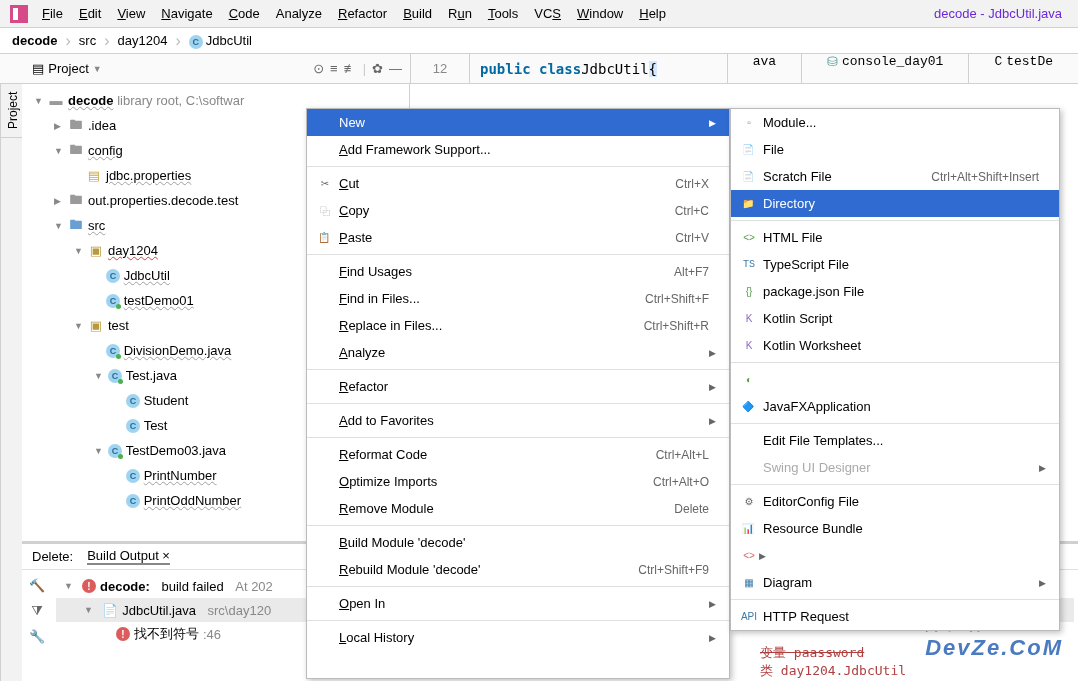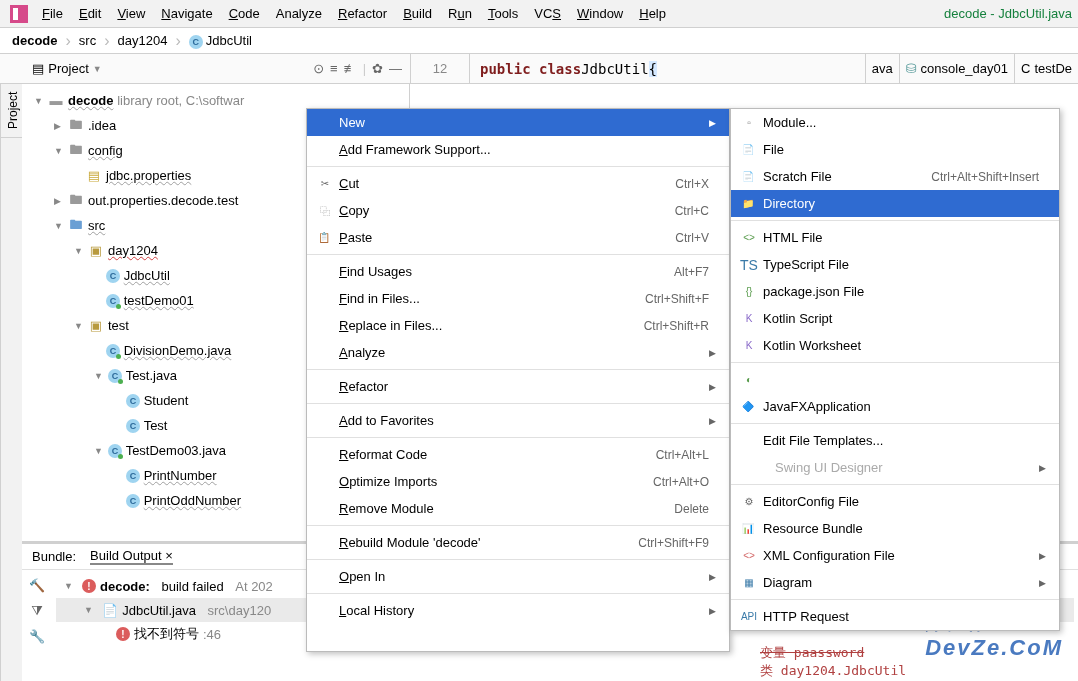--- a/index.html
+++ b/index.html
@@ -1,35 +1,35 @@
 <!DOCTYPE html>
 <html><head>
 <meta charset="utf-8">
 <style>
 * { margin: 0; padding: 0; box-sizing: border-box; }
 body { font-family: "Segoe UI", Arial, sans-serif; font-size: 13px; color: #000; background: #fff; width: 1078px; height: 681px; overflow: hidden; position: relative; }
 .menubar { height: 28px; display: flex; align-items: center; padding: 0 4px; border-bottom: 1px solid #d0d0d0; background: #f2f2f2; }
 .menubar .logo { width: 18px; height: 18px; margin: 0 6px; }
 .menubar .menu-item { padding: 2px 8px; cursor: default; }
 .menubar .underline { text-decoration: underline; }
-.menubar .title { margin-left: auto; color: #15803d; margin-right: 2px; }
+.menubar .title { margin-left: auto; color: #6d28d9; margin-right: 12px; }
 .breadcrumb { height: 26px; display: flex; align-items: center; padding: 0 8px; border-bottom: 1px solid #d0d0d0; background: #fff; gap: 4px; }
 .breadcrumb .crumb { padding: 2px 4px; }
 .breadcrumb .sep { color: #bbb; font-size: 16px; }
 .breadcrumb .blue-circle { display: inline-flex; width: 14px; height: 14px; border-radius: 50%; background: #9fd4f0; color: #2c6a9a; font-size: 9px; font-weight: bold; align-items: center; justify-content: center; margin-right: 3px; }
 .toolbar-row { height: 30px; display: flex; align-items: center; border-bottom: 1px solid #d0d0d0; background: #fafafa; }
 .toolbar-left { display: flex; align-items: center; width: 410px; padding-left: 26px; }
 .proj-label { padding: 2px 6px; display: flex; align-items: center; gap: 4px; }
 .toolbar-icons { margin-left: auto; display: flex; gap: 6px; padding-right: 8px; color: #666; }
 .toolbar-icons span { cursor: pointer; }
 .line-num { width: 60px; text-align: center; color: #888; border-left: 1px solid #d0d0d0; border-right: 1px solid #d0d0d0; height: 100%; display: flex; align-items: center; justify-content: center; }
 .code-sig { padding: 0 10px; font-family: "Consolas", monospace; font-size: 14px; display: flex; align-items: center; height: 100%; }
-.kw { color: #7f1d1d; font-weight: bold; }
+.kw { color: #0369a1; font-weight: bold; }
 .editor-tabs { margin-left: auto; display: flex; height: 100%; }
-.editor-tab { padding: 0 6px; display: flex; align-items: center; gap: 4px; border-left: 1px solid #d0d0d0; cursor: pointer; }
+.editor-tab { padding: 0 25px; display: flex; gap: 4px; border-left: 1px solid #d0d0d0; cursor: pointer; font-family: Liberation Mono, monospace; }
 .sidestrip { position: absolute; left: 0; top: 84px; width: 22px; bottom: 0; background: #f2f2f2; border-right: 1px solid #d0d0d0; writing-mode: vertical-lr; transform: rotate(180deg); display: flex; justify-content: flex-end; }
 .sidestrip .tab { padding: 8px 2px; font-size: 12px; border-top: 1px solid #d0d0d0; }
 .project-panel { position: absolute; left: 22px; top: 84px; width: 388px; bottom: 140px; background: #fff; border-right: 1px solid #d0d0d0; overflow: hidden; }
 .tree { padding: 4px 0; }
 .tree-row { display: flex; align-items: center; height: 25px; padding-left: 8px; cursor: default; }
 .arrow { width: 14px; color: #888; font-size: 9px; }
 .tree-icon { width: 16px; display: inline-flex; justify-content: center; margin-right: 4px; }
 .folder { color: #9a9a9a; }
 .folder-blue { color: #6a9fd4; }
 .package { color: #b89a3e; }
@@ -189,21 +189,21 @@
     <div class="tree-row" style="padding-left:104px"><span class="file-icon">C</span>&nbsp;<span class="squiggly">PrintNumber</span></div>
     <div class="tree-row" style="padding-left:104px"><span class="file-icon">C</span>&nbsp;<span class="squiggly">PrintOddNumber</span></div>
   </div>
 </div>
 
 <span class="rt-text gray" style="top:258px;font-style:italic">am</span>
 <span class="rt-text" style="top:585px;color:#3a6ac0;text-decoration:underline">12</span>
 
 <div class="build-panel">
   <div class="build-header">
-    <span>Bundle:</span>
+    <span>Delete:</span>
     <span class="active"><span>Build Output</span> ×</span>
   </div>
   <div class="build-body">
     <div class="build-tools">
       <span style="color:#5a9c4e">🔨</span>
       <span>⧩</span>
       <span>🔧</span>
     </div>
     <div class="build-tree">
       <div class="build-row"><span class="arrow">▼</span><span class="err-circle">!</span><b>decode:</b>&nbsp;<span>build failed</span>&nbsp;<span class="gray">At 202</span></div>
@@ -298,20 +298,25 @@
     </div>
     <div class="cm-row">
       <span class="cm-icon"></span>
       <span class="cm-label"><span style="text-decoration:underline">R</span>emove Module</span>
       <span class="cm-short">Delete</span>
       <span class="cm-arrow"></span>
     </div>
     <div class="cm-sep"></div>
     <div class="cm-row">
       <span class="cm-icon"></span>
+      <span class="cm-label"><span style="text-decoration:underline">B</span>uild Module 'decode'</span>
+      <span class="cm-arrow"></span>
+    </div>
+    <div class="cm-row">
+      <span class="cm-icon"></span>
       <span class="cm-label"><span style="text-decoration:underline">R</span>ebuild Module 'decode'</span>
       <span class="cm-short">Ctrl+Shift+F9</span>
       <span class="cm-arrow"></span>
     </div>
     <div class="cm-sep"></div>
     <div class="cm-row">
       <span class="cm-icon"></span>
       <span class="cm-label"><span style="text-decoration:underline">O</span>pen In</span>
       <span class="cm-arrow">▶</span>
     </div>
@@ -348,21 +353,21 @@
       <span class="cm-label">Directory</span>
       <span class="cm-arrow"></span>
     </div>
     <div class="cm-sep"></div>
     <div class="cm-row">
       <span class="cm-icon" style="color: rgb(90, 156, 78); font-size: 10px;">&lt;&gt;</span>
       <span class="cm-label">HTML File</span>
       <span class="cm-arrow"></span>
     </div>
     <div class="cm-row">
-      <span class="cm-icon" style="color: rgb(58, 122, 168); font-size: 14px;">TS</span>
+      <span class="cm-icon" style="color: rgb(58, 122, 168); font-size: 10px; font-family: Liberation Mono, monospace;">TS</span>
       <span class="cm-label">TypeScript File</span>
       <span class="cm-arrow"></span>
     </div>
     <div class="cm-row">
       <span class="cm-icon" style="color: rgb(90, 156, 78); font-size: 10px;">{}</span>
       <span class="cm-label">package.json File</span>
       <span class="cm-arrow"></span>
     </div>
     <div class="cm-row">
       <span class="cm-icon" style="color: rgb(138, 106, 201); font-size: 10px;">K</span>
@@ -383,39 +388,38 @@
       <span class="cm-icon" style="color: rgb(58, 122, 168); font-size: 10px;">🔷</span>
       <span class="cm-label">JavaFXApplication</span>
       <span class="cm-arrow"></span>
     </div>
     <div class="cm-sep"></div>
     <div class="cm-row">
       <span class="cm-icon"></span>
       <span class="cm-label">Edit File Templates...</span>
       <span class="cm-arrow"></span>
     </div>
-    <div class="cm-row" style="color: rgb(170, 170, 170); gap: 12px;">
+    <div class="cm-row" style="color: rgb(170, 170, 170);">
       <span class="cm-icon"></span>
       <span class="cm-label">Swing UI Designer</span>
       <span class="cm-arrow">▶</span>
     </div>
     <div class="cm-sep"></div>
     <div class="cm-row">
       <span class="cm-icon" style="font-size: 10px;">⚙</span>
       <span class="cm-label">EditorConfig File</span>
       <span class="cm-arrow"></span>
     </div>
     <div class="cm-row">
       <span class="cm-icon" style="font-size: 10px;">📊</span>
       <span class="cm-label">Resource Bundle</span>
       <span class="cm-arrow"></span>
     </div>
     <div class="cm-row">
       <span class="cm-icon" style="color: rgb(212, 106, 106); font-size: 10px;">&lt;&gt;</span>
-      <span class="cm-label">XML Configuration File</span>
       <span class="cm-arrow">▶</span>
     </div>
     <div class="cm-row">
       <span class="cm-icon" style="color: rgb(58, 122, 168); font-size: 10px;">▦</span>
       <span class="cm-label">Diagram</span>
       <span class="cm-arrow">▶</span>
     </div>
     <div class="cm-sep"></div>
     <div class="cm-row">
       <span class="cm-icon" style="color: rgb(58, 122, 168); font-size: 10px;">API</span>

